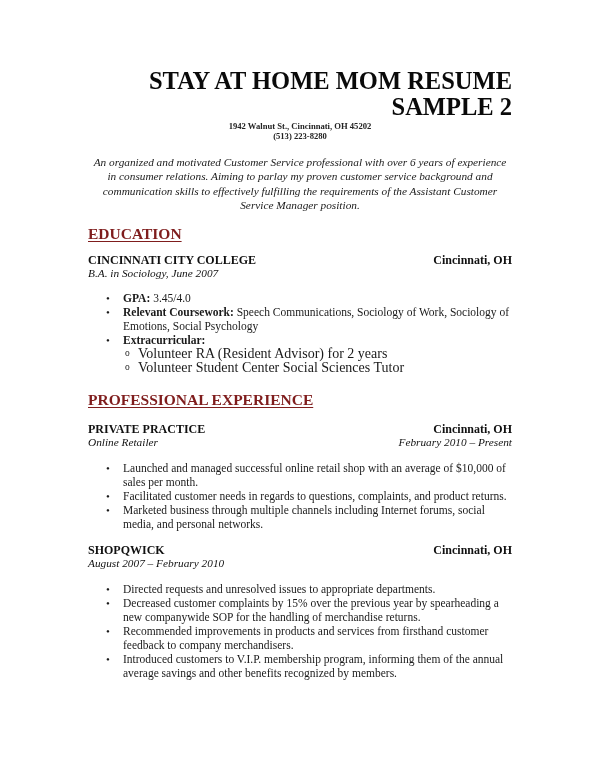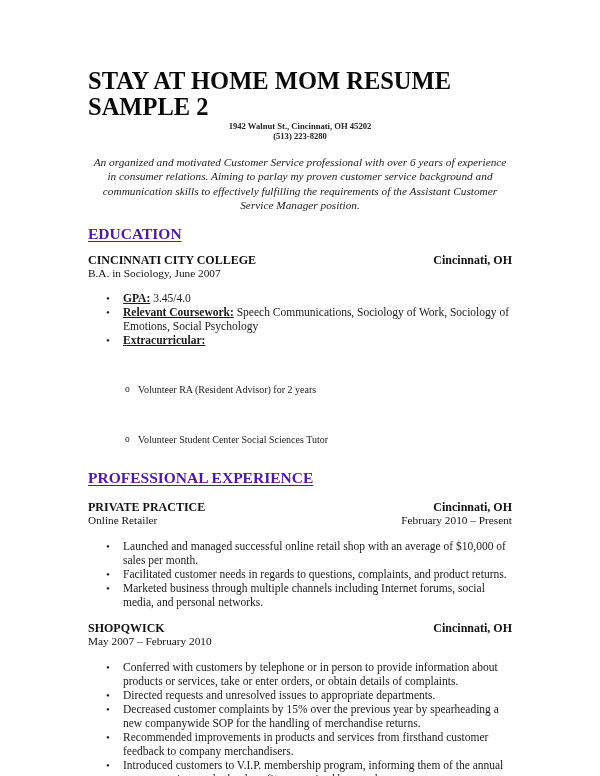--- a/index.html
+++ b/index.html
@@ -1,36 +1,36 @@
 <!DOCTYPE html>
 <html><head>
 <meta charset="utf-8">
 <style>
   html, body { margin: 0; padding: 0; background: #ffffff; }
   body { width: 600px; height: 776px; position: relative; overflow: hidden;
          font-family: "Liberation Serif", "DejaVu Serif", serif; color: #111; }
   .page { position: absolute; left: 88px; top: 68px; width: 424px; }
-  .title { text-align: left; font-weight: bold; font-size: 24.5px; line-height: 26px;
+  .title { text-align: right; font-weight: bold; font-size: 24.5px; line-height: 26px;
            letter-spacing: 0px; margin: 0; color: #0a0a0a; }
   .contact { text-align: center; font-size: 8.6px; line-height: 10px; color: #222; }
   .objective { text-align: center; font-style: italic; font-size: 11.3px; line-height: 14.3px;
                margin-top: 14px; color: #1a1a1a; }
   .section-title { font-weight: bold; font-size: 15.5px; text-decoration: underline;
                    text-underline-offset: 2px; text-decoration-thickness: 1px;
-                   margin: 0; line-height: 18px; color: #4c1d95; }
+                   margin: 0; line-height: 18px; color: #7f1d1d; }
   .entry-head { display: flex; justify-content: space-between; font-size: 12px; line-height: 14px; }
   .entry-head .org, .entry-head .loc { font-weight: bold; }
-  .entry-sub { display: flex; justify-content: space-between; font-size: 11.3px; line-height: 13px; }
+  .entry-sub { display: flex; justify-content: space-between; font-style: italic; font-size: 11.3px; line-height: 13px; }
   ul.bullets { list-style: none; margin: 0; padding: 0; }
   ul.bullets > li { position: relative; padding-left: 35px; font-size: 11.5px; line-height: 14px; color: #1a1a1a; }
   ul.bullets > li::before { content: "•"; position: absolute; left: 18px; top: 0; font-size: 11px; }
   ul.sub { list-style: none; margin: 0; padding: 0; }
-  ul.sub > li { position: relative; padding-left: 15px; font-size: 10px; line-height: 14px; margin-top: 36px; }
+  ul.sub > li { position: relative; padding-left: 15px; font-size: 14px; line-height: 14px; }
   ul.sub > li::before { content: "o"; position: absolute; left: 2px; top: -1px; font-size: 9.5px; }
-  b { font-weight: bold; text-decoration: underline; }
+  b { font-weight: bold; }
 </style>
 </head>
 <body>
 
 <div class="page">
   <h1 class="title">STAY AT HOME MOM RESUME SAMPLE 2</h1>
   <div class="contact" style="margin-top:1px;font-weight:bold;">
     <div>1942 Walnut St., Cincinnati, OH 45202</div>
     <div>(513) 223-8280</div>
   </div>
@@ -50,21 +50,21 @@
       <li><b>Relevant Coursework:</b><span> Speech Communications, Sociology of Work, Sociology of Emotions, Social Psychology</span></li>
       <li><b>Extracurricular:</b>
         <ul class="sub">
           <li>Volunteer RA (Resident Advisor) for 2 years</li>
           <li>Volunteer Student Center Social Sciences Tutor</li>
         </ul>
       </li>
     </ul>
   </div>
 
-  <div style="margin-top:22px;">
+  <div style="margin-top:16px;">
     <h2 class="section-title">PROFESSIONAL EXPERIENCE</h2>
 
     <div style="margin-top:13px;">
       <div class="entry-head">
         <span class="org">PRIVATE PRACTICE</span>
         <span class="loc">Cincinnati, OH</span>
       </div>
       <div class="entry-sub">
         <span>Online Retailer</span>
         <span>February 2010 – Present</span>
@@ -75,24 +75,23 @@
         <li>Marketed business through multiple channels including Internet forums, social media, and personal networks.</li>
       </ul>
     </div>
 
     <div style="margin-top:12px;">
       <div class="entry-head">
         <span class="org">SHOPQWICK</span>
         <span class="loc">Cincinnati, OH</span>
       </div>
       <div class="entry-sub">
-        <span>May 2007 – February 2010</span>
+        <span>August 2007 – February 2010</span>
       </div>
       <ul class="bullets" style="margin-top:12px;">
-        <li>Conferred with customers by telephone or in person to provide information about products or services, take or enter orders, or obtain details of complaints.</li>
         <li>Directed requests and unresolved issues to appropriate departments.</li>
         <li>Decreased customer complaints by 15% over the previous year by spearheading a new companywide SOP for the handling of merchandise returns.</li>
         <li>Recommended improvements in products and services from firsthand customer feedback to company merchandisers.</li>
         <li>Introduced customers to V.I.P. membership program, informing them of the annual average savings and other benefits recognized by members.</li>
       </ul>
     </div>
   </div>
 </div>
 
 </body></html>

